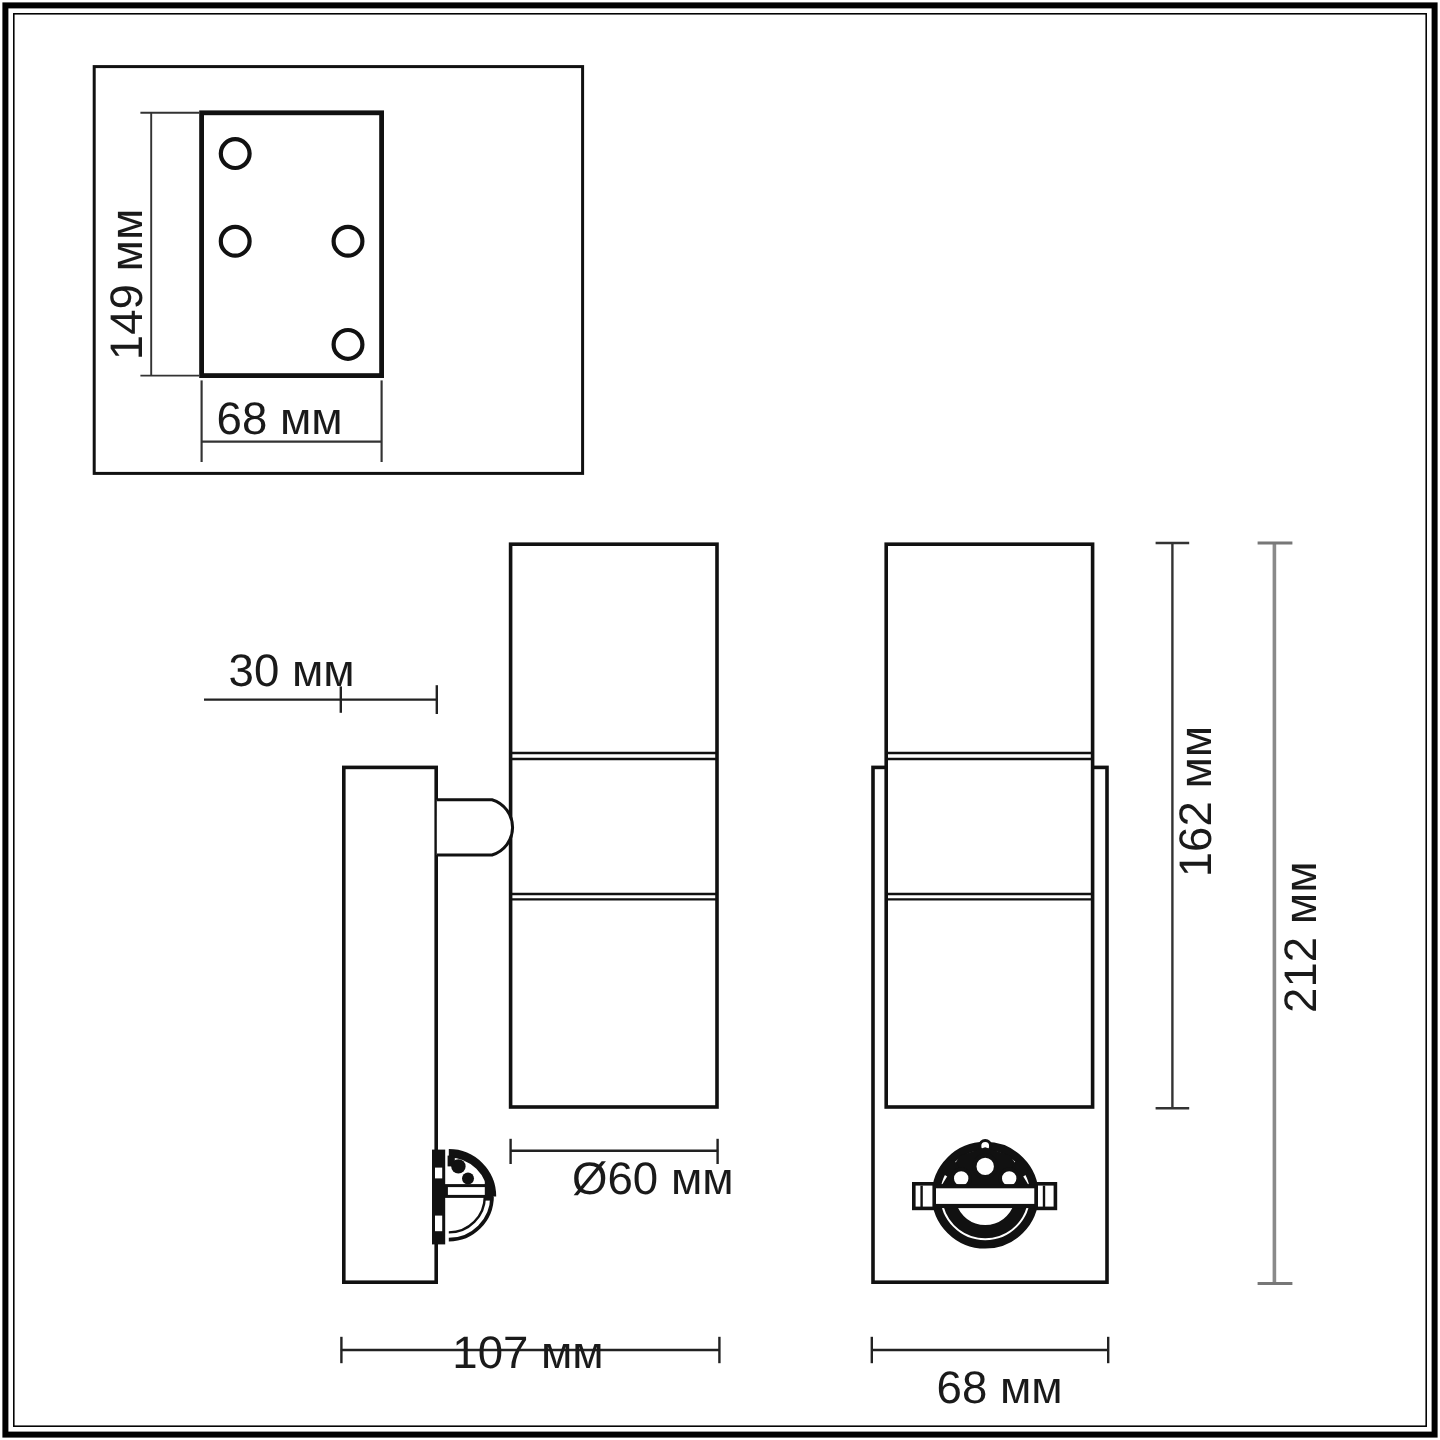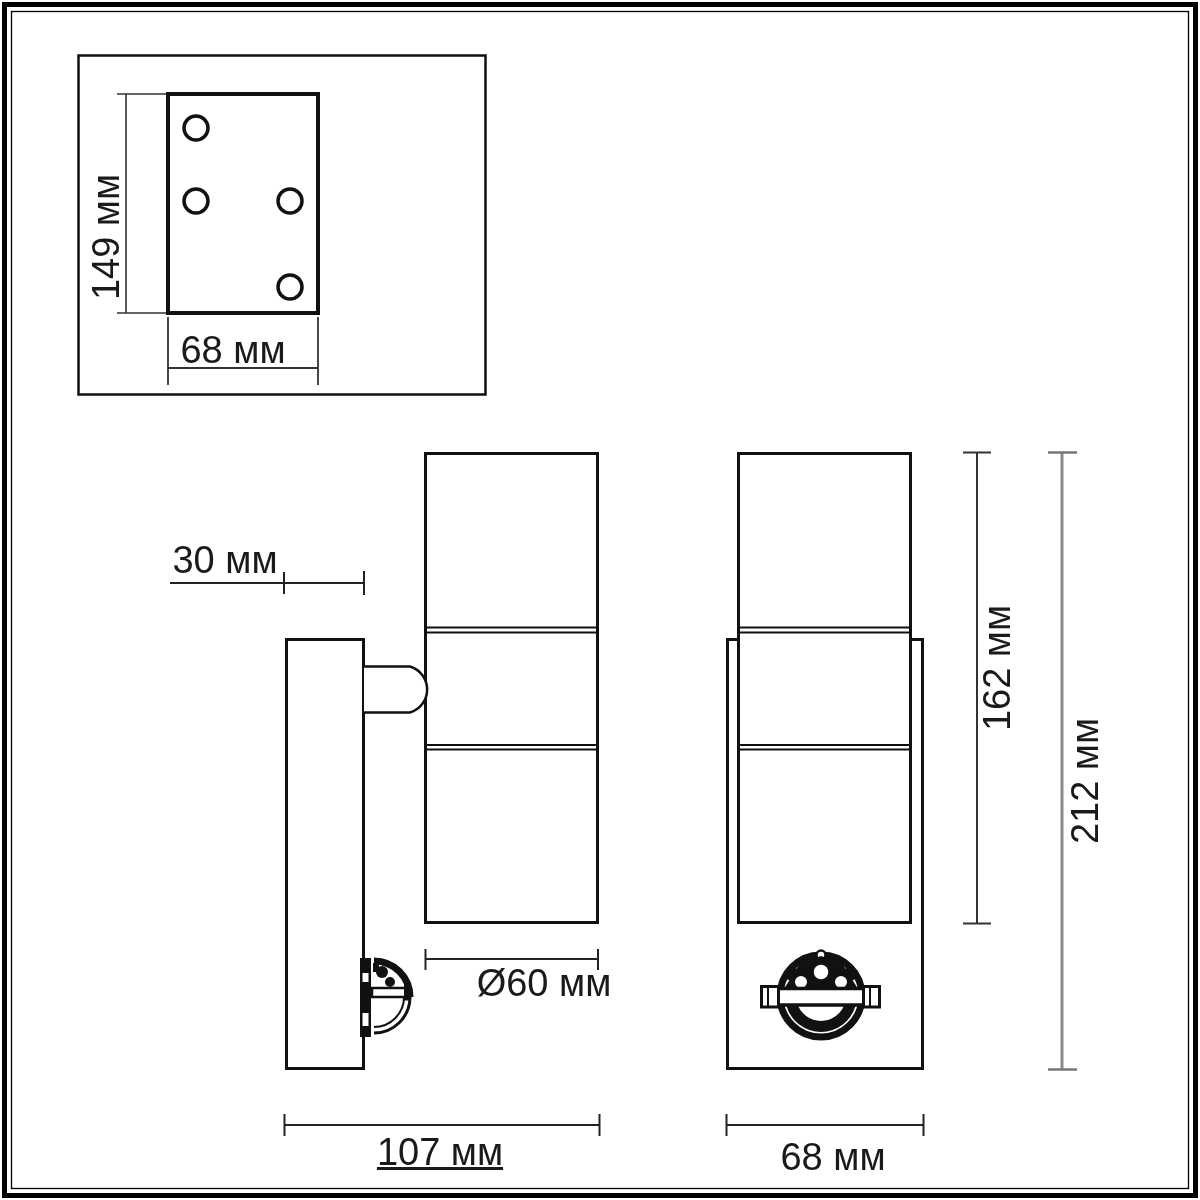--- a/index.html
+++ b/index.html
@@ -133,20 +133,20 @@
       <g stroke="#222" stroke-width="2">
         <line x1="726" y1="1125" x2="924" y2="1125"></line>
         <line x1="726.5" y1="1114" x2="726.5" y2="1136"></line>
         <line x1="923.5" y1="1114" x2="923.5" y2="1136"></line>
       </g>
     </g>
   </svg>
 
   <div class="dim-label rot" style="left:106px; top:237px;">149 мм</div>
   <div class="dim-label" style="left:233px; top:350px;">68 мм</div>
-  <div class="dim-label" style="left:225px; top:560px;">30 мм</div>
+  <div class="dim-label" style="left:243px; top:560px;">30 мм</div>
   <div class="dim-label" style="left:544px; top:983px;">Ø60 мм</div>
-  <div class="dim-label" style="left:440px; top:1152px;text-decoration:underline;">107 мм</div>
+  <div class="dim-label" style="left:440px; top:1128px;">107 мм</div>
   <div class="dim-label rot" style="left:997px; top:668px;">162 мм</div>
   <div class="dim-label rot" style="left:1085px; top:781px;">212 мм</div>
   <div class="dim-label" style="left:833px; top:1157px;">68 мм</div>
 
 </div>
 
 </body></html>

